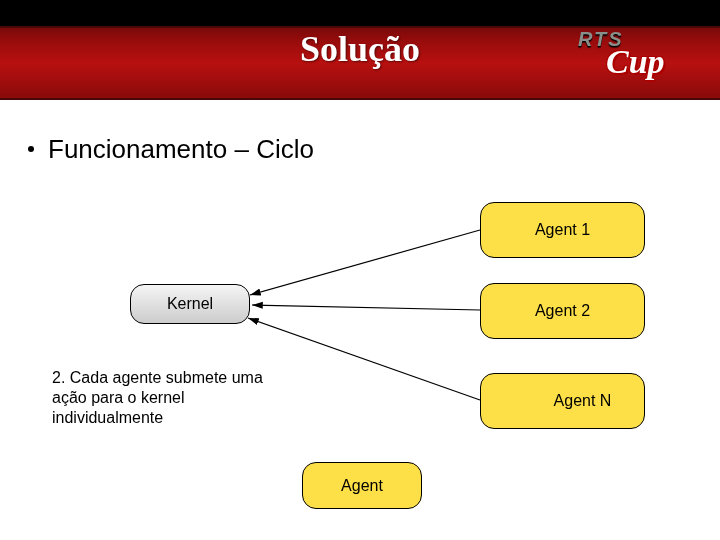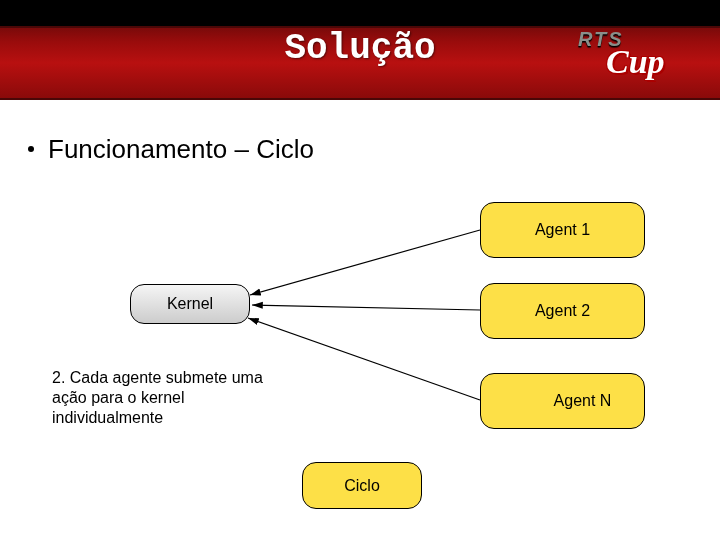--- a/index.html
+++ b/index.html
@@ -16,21 +16,21 @@
     border-top: 2px solid #4a0707;
     border-bottom: 2px solid #4a0707;
   }
   .title {
     position: absolute;
     top: 28px; left: 0; width: 100%;
     text-align: center;
     color: #fff;
     font-size: 36px;
     font-weight: bold;
-    font-family: Liberation Mono, monospace;
+    font-family: Liberation Serif, serif;
     text-shadow: 1px 1px 2px rgba(0,0,0,0.5);
   }
   .logo {
     position: absolute;
     right: 12px; top: 30px;
     width: 130px; height: 62px;
     font-family: Arial Black, Arial, sans-serif;
   }
   .logo .rts {
     color: #8a8f8a;
@@ -145,18 +145,18 @@
 
   <div class="node" style="left:480px; top:183px; width:165px; height:56px;">
     <span>Agent 2</span>
   </div>
 
   <div class="node" style="left:480px; top:273px; width:165px; height:56px;padding-left:40px;">
     <span>Agent N</span>
   </div>
 
   <div class="node" style="left:302px; top:362px; width:120px; height:47px;">
-    <span>Ciclo</span>
+    <span>Agent</span>
   </div>
 
   <div class="caption" style="left:52px; top:268px;">2. Cada agente submete uma ação para o kernel individualmente</div>
 
 </div>
 
 </body></html>

